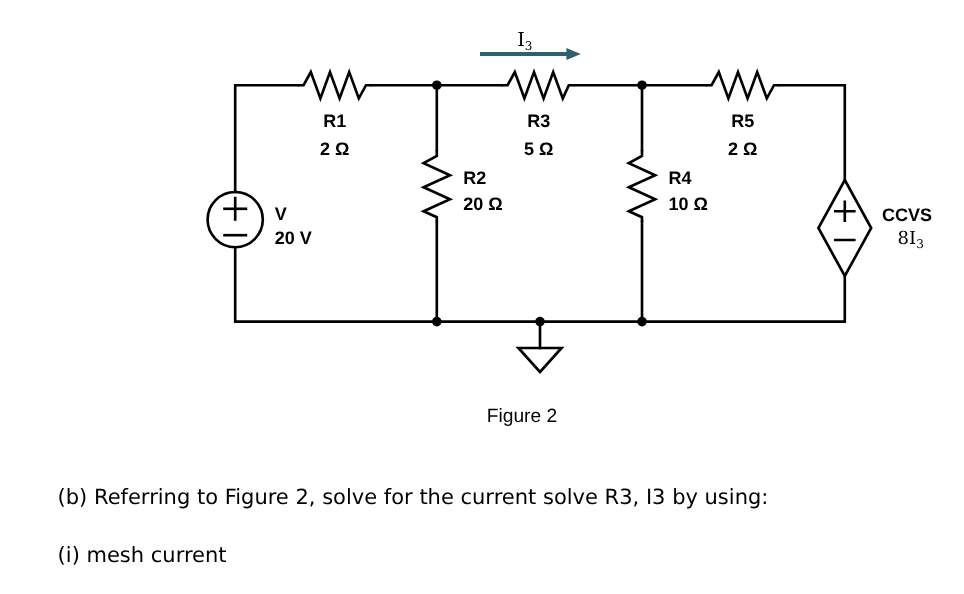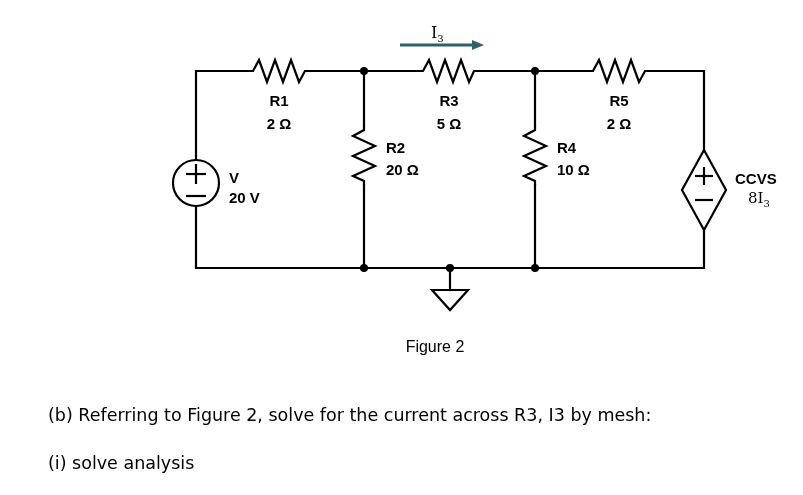--- a/index.html
+++ b/index.html
@@ -84,14 +84,14 @@
 
   <g>
     <line x1="400" y1="45" x2="474" y2="45" id="arrow-line" stroke-width="3.2" stroke="#2e6170"></line>
     <polygon id="arrow-head" points="472,40 484,45 472,50" fill="#2e6170"></polygon>
   </g>
   <text class="serif" x="431" y="38" font-size="16"><tspan>I</tspan><tspan font-size="10" dy="4">3</tspan></text>
 
   <text class="fig" x="435" y="352" text-anchor="middle">Figure 2</text>
 </svg>
 
-<div class="q" style="top:405px;">(b) Referring to Figure 2, solve for the current across R3, I3 by mesh:</div>
-<div class="q" style="top:453px;">(i) solve analysis</div>
+<div class="q" style="top:405px;">(b) Referring to Figure 2, solve for the current solve R3, I3 by using:</div>
+<div class="q" style="top:453px;">(i) mesh current</div>
 
 </body></html>

